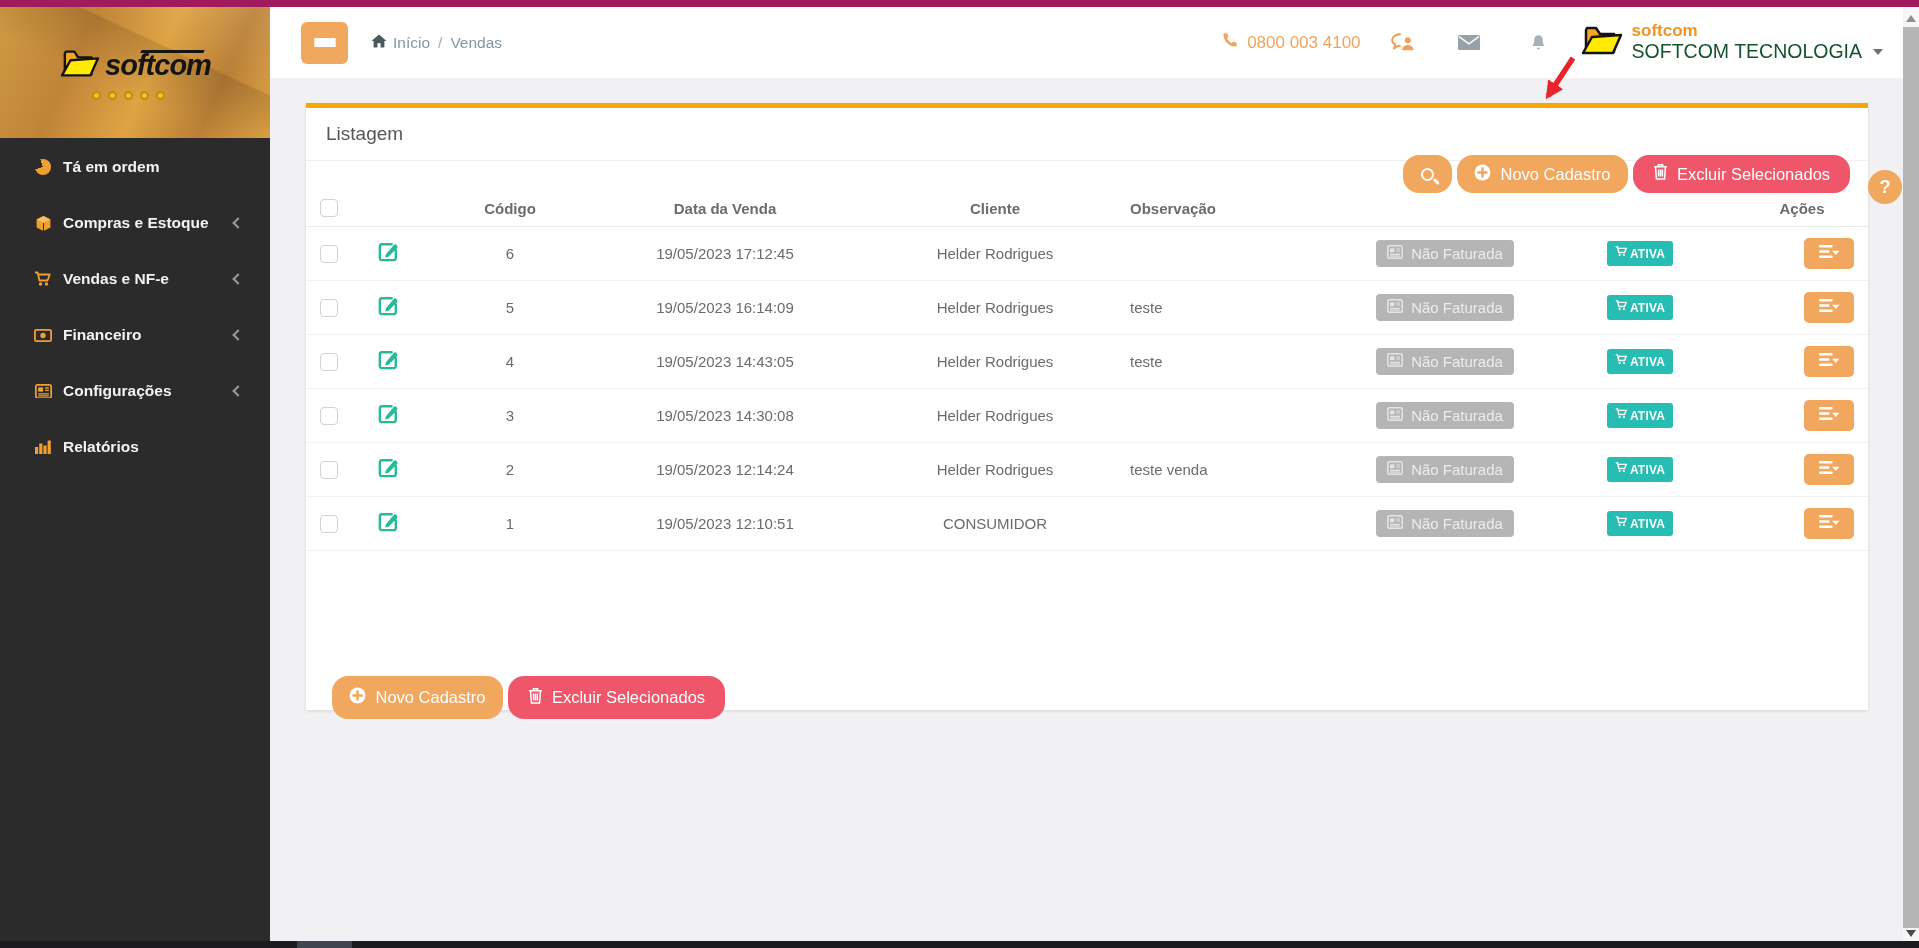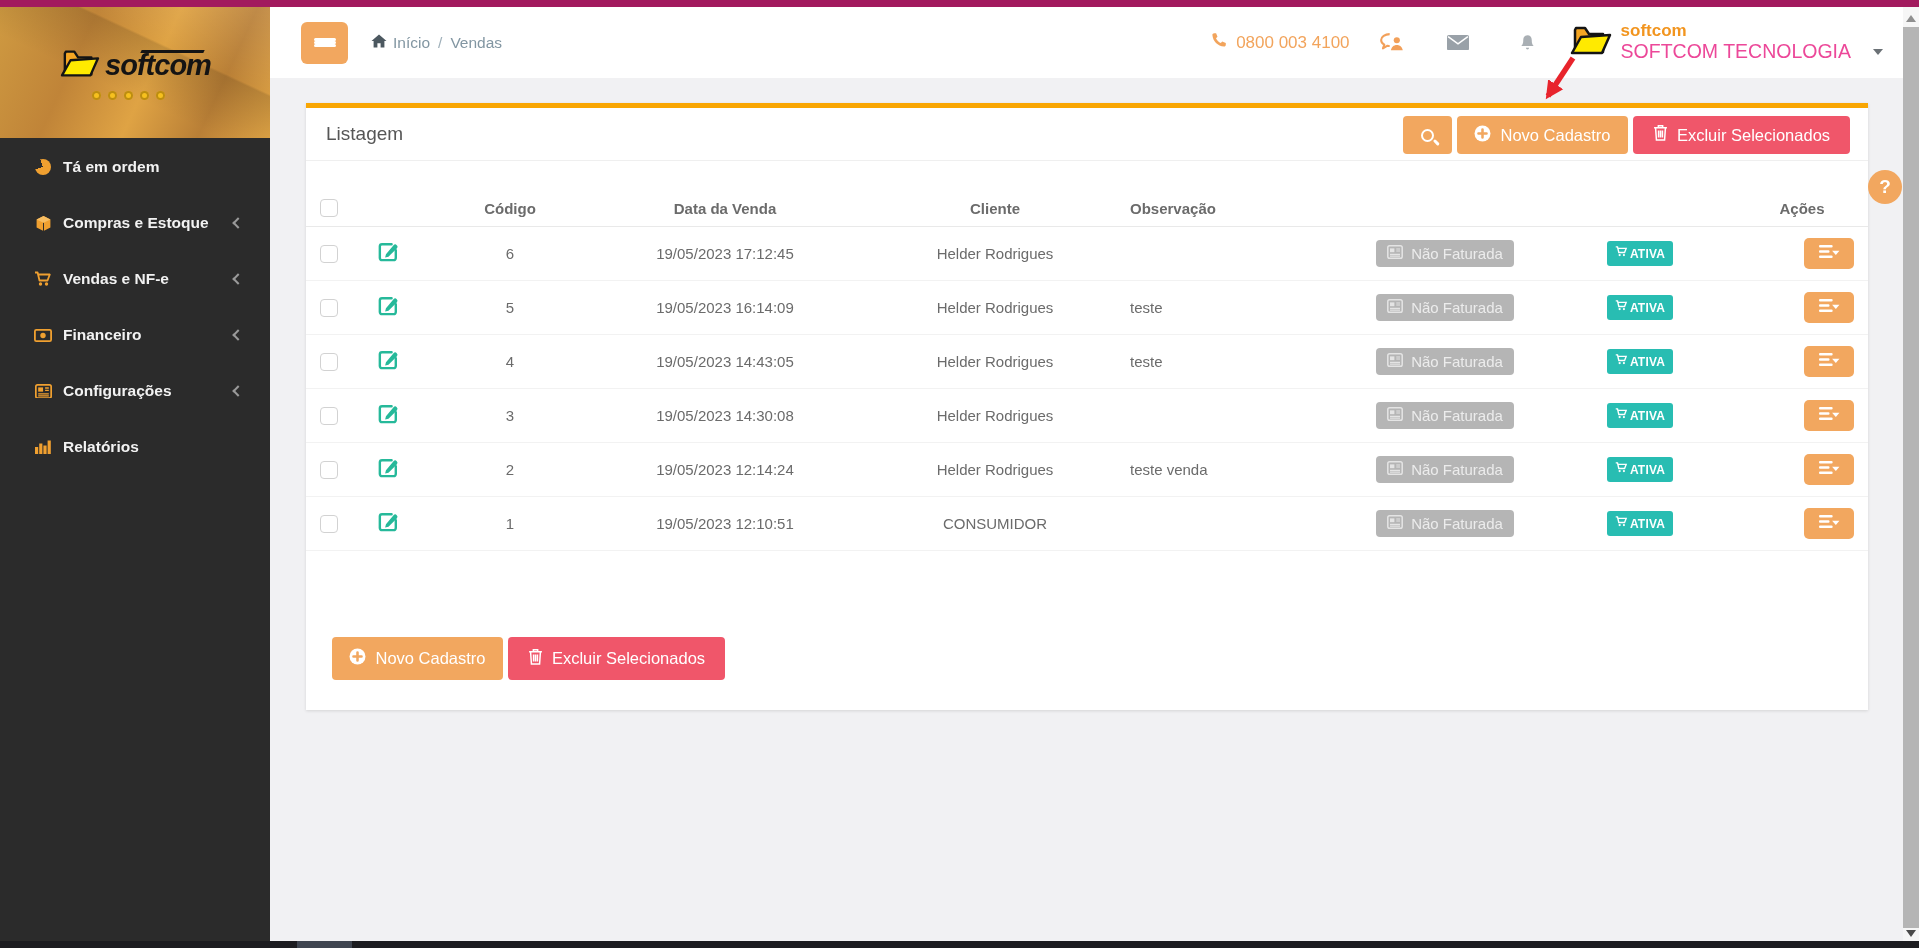--- a/index.html
+++ b/index.html
@@ -36,30 +36,30 @@
   .breadcrumb { display:flex; align-items:center; gap:8px; margin-left:23px; font-size:15.5px; color:#8296A2;justify-content:space-between; }
   .breadcrumb .crumb-home { display:flex; align-items:center; gap:6px; }
   .breadcrumb .sep { color:#9fb0ba; }
   .header-right { margin-left:auto; display:flex; align-items:center; padding-right:20px; }
   .phone-link { display:flex; align-items:center; gap:9px; color:#F2A45C; font-size:17px; }
   .hr-icon { display:flex; align-items:center; justify-content:center; cursor:pointer; }
   .chat-i { margin-left:30px; } .mail-i { margin-left:42px; } .bell-i { margin-left:50px; }
   .account { display:flex; align-items:center; margin-left:33px; cursor:pointer; }
   .acct-names { margin-left:8px; line-height:1.1; }
   .acct-brand { color:#F2951F; font-size:17px; font-weight:700; }
-  .acct-company { color:#ec4899; font-size:19.5px; display:flex; align-items:center; gap:22px; }
+  .acct-company { color:#14532d; font-size:19.5px; display:flex; align-items:center; gap:11px; }
   .caret-down { width:0; height:0; border-left:5px solid transparent; border-right:5px solid transparent; border-top:6px solid #6b7176; display:inline-block; }
 
   
   .content { position:absolute; left:270px; top:78px; width:1633px; height:720px; background:#f1f1f3; }
   .card { position:absolute; left:36px; top:25px; width:1562px; height:607px; background:#fff; border-top:5px solid #F9A602; box-shadow:0 1px 3px rgba(0,0,0,0.12); }
   .card-header { height:53px; border-bottom:1px solid #efefef; display:flex; align-items:center; padding-left:20px; }
   .card-title { font-size:19px; color:#565656; }
   .toolbar { position:absolute; right:18px; top:8px; display:flex; gap:5px; }
-  .btn { border:none; border-radius:4px; color:#fff; font-size:16.5px; font-family:inherit; display:flex; align-items:center; justify-content:center; gap:9px; cursor:pointer; height:38px; }
+  .btn { border:none; border-radius:16px; color:#fff; font-size:16.5px; font-family:inherit; display:flex; align-items:center; justify-content:center; gap:9px; cursor:pointer; height:38px;margin-top:39px; }
   .btn-search { width:49px; background:#F2A75F; }
   .btn-new { width:171px; background:#F2A75F; }
   .btn-del { width:217px; background:#F0566A; }
   .magnifier { position:relative; width:13px; height:13px; border:2.4px solid #fff; border-radius:50%; display:inline-block; }
   .magnifier::after { content:""; position:absolute; left:10px; top:10px; width:7px; height:2.6px; background:#fff; border-radius:2px; transform:rotate(45deg); }
 
   
   .table { margin-top:29px; }
   .trow { display:flex; align-items:center; height:54px; border-bottom:1px solid #f2f2f2; padding:0 14px; }
   .thead-row { height:37px; border-bottom:1px solid #e9e9e9; font-weight:700; color:#484848; font-size:15.5px; }

